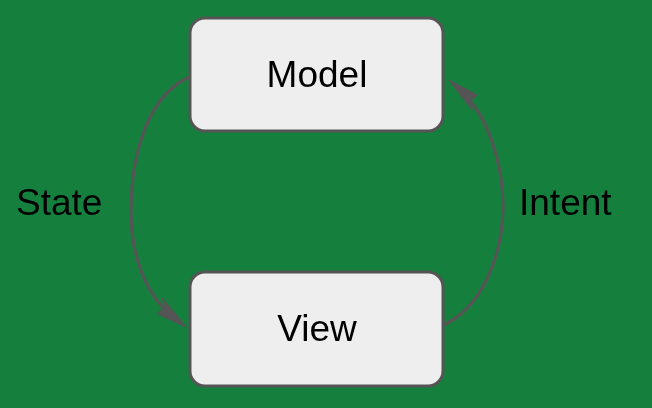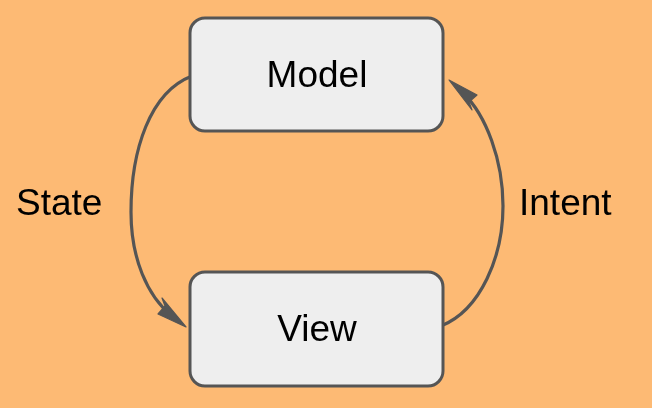--- a/index.html
+++ b/index.html
@@ -10,21 +10,21 @@
   body {
     width: 652px;
     height: 408px;
     overflow: hidden;
     font-family: "Liberation Sans", sans-serif;
   }
   #diagram-canvas {
     position: relative;
     width: 652px;
     height: 408px;
-    background: #fdba74;
+    background: #15803d;
   }
   #diagram-svg {
     position: absolute;
     left: 0;
     top: 0;
     width: 652px;
     height: 408px;
     display: block;
   }
   .node-box-rect {

